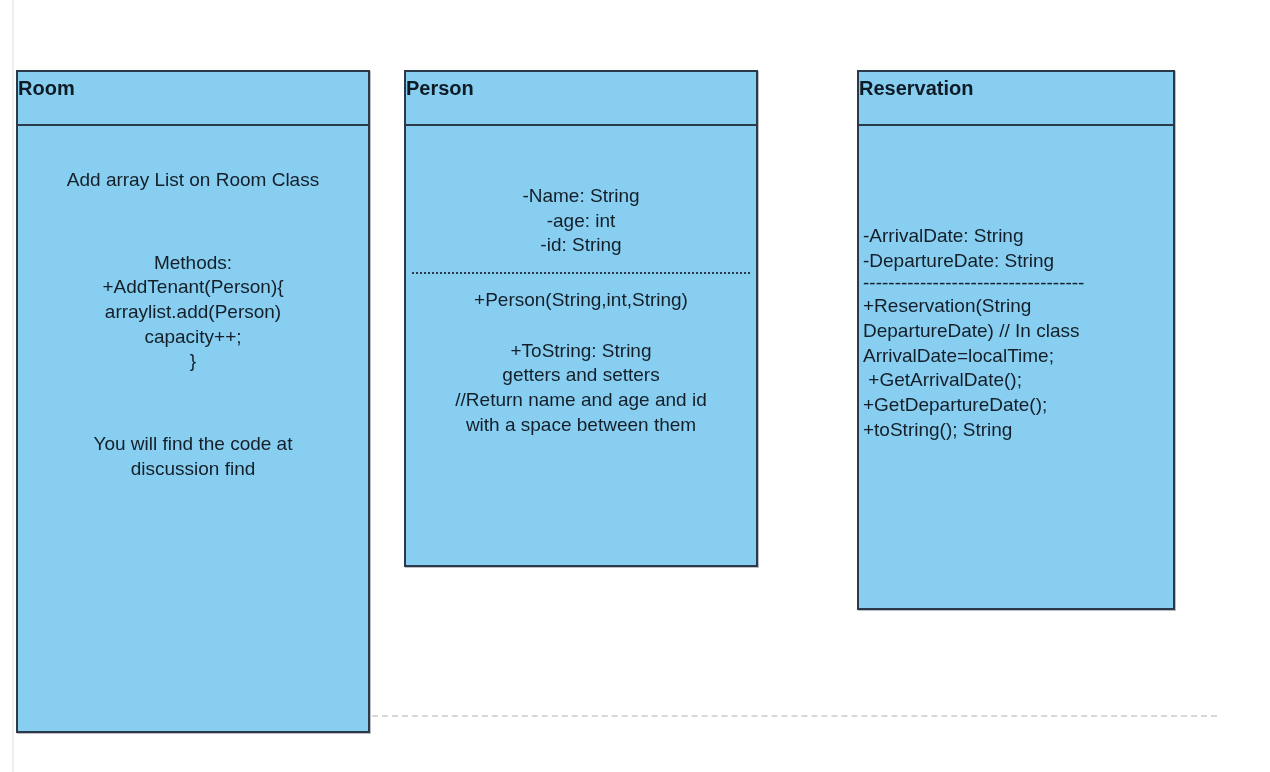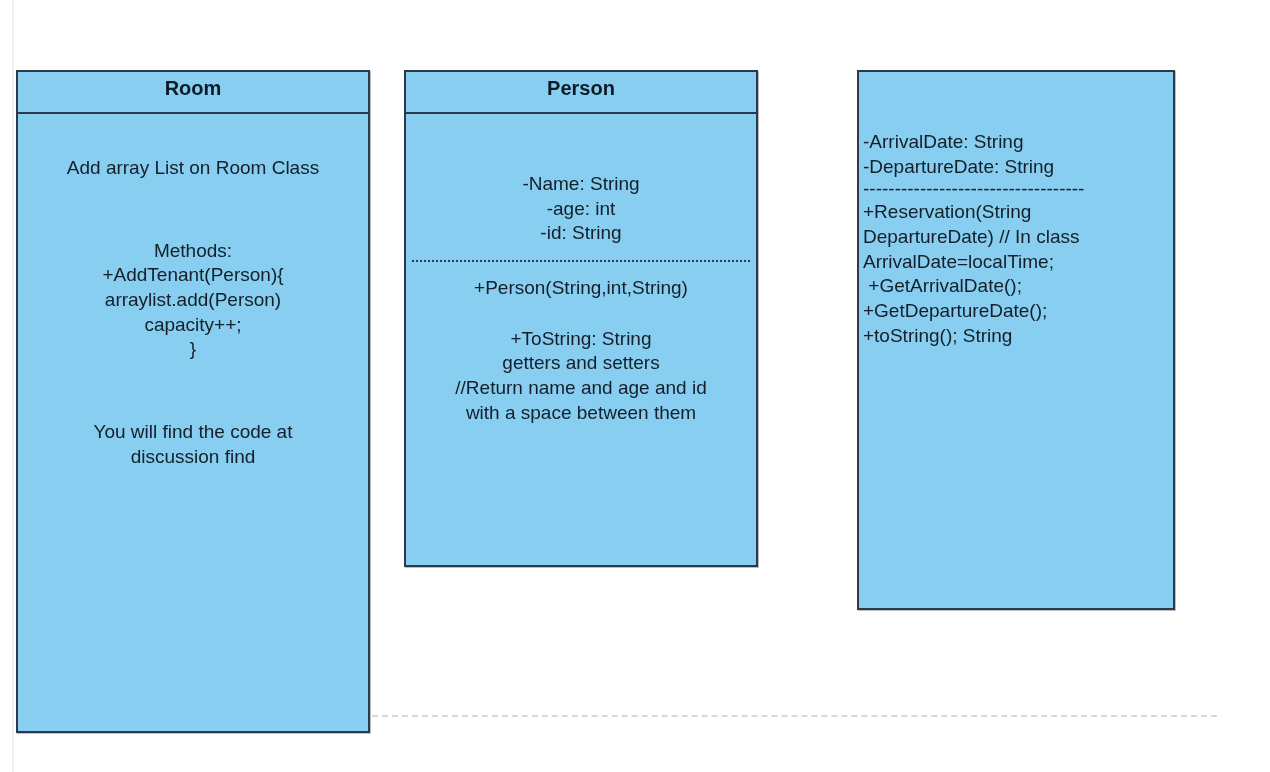--- a/index.html
+++ b/index.html
@@ -40,42 +40,42 @@
 
   .uml-class {
     position: absolute;
     background: #87cef0;
     border: 2px solid #2b3a4a;
     box-sizing: border-box;
     box-shadow: 1px 1px 0 rgba(60,70,80,0.35);
   }
 
   .class-title {
-    text-align: center;
     font-weight: bold;
     font-size: 20px;
     color: #0e1b26;
-    padding: 5px 0 12px 0;
+    padding: 5px 0 24px 0;
     border-bottom: 2px solid #2b3a4a;
     line-height: 1.15;
   }
 
   .class-body {
     position: relative;
     font-size: 19px;
     color: #141f29;
     line-height: 1.30;
   }
 
   .centered-body {
     text-align: center;
   }
   .left-body {
     text-align: left;
     padding-left: 4px;
+    margin-top: 40px;
   }
 
   .seg {
     white-space: pre-wrap;
   }
 
   
   .gap-sm { height: 14px; }
   .gap-md { height: 26px; }
   .gap-lg { height: 42px; }
@@ -137,20 +137,21 @@
         <div class="seg">+Person(String,int,String)</div>
         <div class="gap-md"></div>
         <div class="seg">+ToString: String</div>
         <div class="seg">getters and setters</div>
         <div class="seg">//Return name and age and id</div>
         <div class="seg">with a space between them</div>
       </div>
   </div>
 
   <div class="uml-class" id="class-reservation" style="left:857px; top:70px; width:318px; height:540px;">
+    <div class="class-title">Reservation</div>
     <div class="class-body left-body" id="body-reservation">
         <div class="gap-xl"></div>
         <div class="seg">-ArrivalDate: String</div>
         <div class="seg">-DepartureDate: String</div>
         <div class="hyphen-sep">-----------------------------------</div>
         <div class="seg">+Reservation(String</div>
         <div class="seg">DepartureDate) // In class</div>
         <div class="seg">ArrivalDate=localTime;</div>
         <div class="seg"> +GetArrivalDate();</div>
         <div class="seg">+GetDepartureDate();</div>

